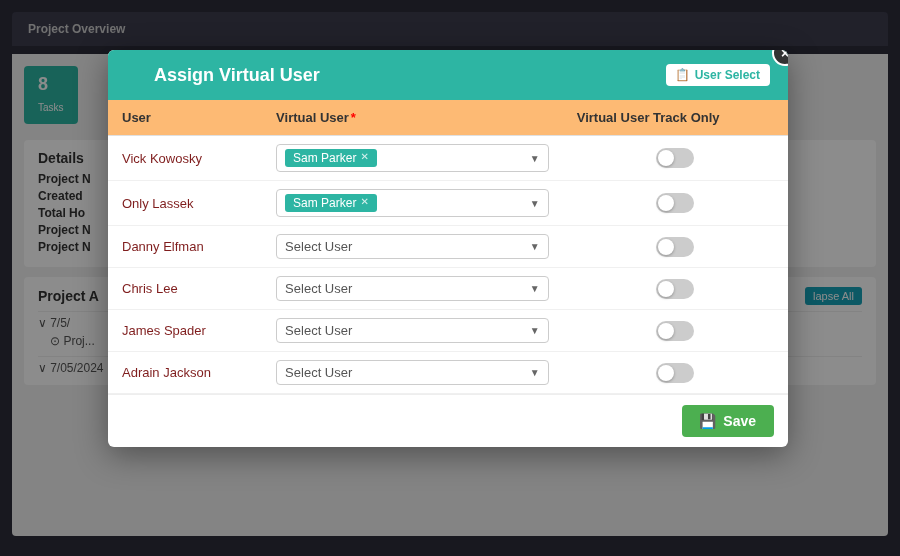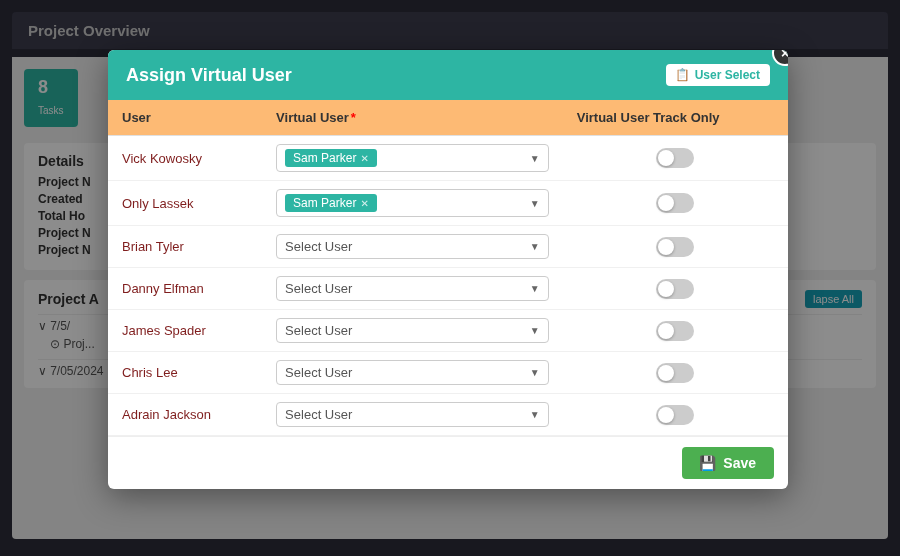--- a/index.html
+++ b/index.html
@@ -18,21 +18,21 @@
       position: absolute;
       inset: 0;
       background: #2d2d3a;
       padding: 12px;
     }
 
     .bg-header {
       background: #3c3c4e;
       color: #ccc;
       padding: 10px 16px;
-      font-size: 15px;
+      font-size: 12px;
       font-weight: 600;
       border-radius: 4px 4px 0 0;
       margin-bottom: 8px;
     }
 
     .bg-body {
       background: #f0f0f0;
       border-radius: 0 0 4px 4px;
       padding: 12px;
       height: calc(100% - 50px);
@@ -135,20 +135,21 @@
       padding: 14px 18px;
       display: flex;
       align-items: center;
       justify-content: space-between;
     }
 
     .modal-title {
       font-size: 18px;
       font-weight: 700;
       color: white;
+      margin-left: 28px;
     }
 
     .modal-header-right {
       display: flex;
       align-items: center;
       gap: 10px;
     }
 
     .user-guide-btn {
       background: white;
@@ -245,21 +246,21 @@
       flex: 1;
     }
 
     .tag-badge {
       background: #2db5a3;
       color: white;
       padding: 2px 8px;
       border-radius: 3px;
       font-size: 12px;
       display: flex;
-      align-items: center;
+      align-items: flex-start;
       gap: 4px;
     }
 
     .tag-badge .tag-close {
       font-size: 10px;
       cursor: pointer;
       opacity: 0.8;
     }
 
     .select-placeholder {
@@ -421,75 +422,57 @@
           </td>
           <td>
             <div class="toggle-wrapper">
               <div class="toggle">
                 <div class="toggle-knob"></div>
               </div>
             </div>
           </td>
         </tr>
         <tr>
-          <td class="user-name">Brian Tyler</td>
+          <td class="user-name">Danny Elfman</td>
           <td>
             <div class="tag-select-wrapper">
               <div class="tag-select-inner">
                 <span class="select-placeholder">Select User</span>
               </div>
               <span class="chevron-down">▼</span>
             </div>
           </td>
           <td>
             <div class="toggle-wrapper">
               <div class="toggle">
                 <div class="toggle-knob"></div>
               </div>
             </div>
           </td>
         </tr>
         <tr>
-          <td class="user-name">Danny Elfman</td>
+          <td class="user-name">Chris Lee</td>
           <td>
             <div class="tag-select-wrapper">
               <div class="tag-select-inner">
                 <span class="select-placeholder">Select User</span>
               </div>
               <span class="chevron-down">▼</span>
             </div>
           </td>
           <td>
             <div class="toggle-wrapper">
               <div class="toggle">
                 <div class="toggle-knob"></div>
               </div>
             </div>
           </td>
         </tr>
         <tr>
           <td class="user-name">James Spader</td>
-          <td>
-            <div class="tag-select-wrapper">
-              <div class="tag-select-inner">
-                <span class="select-placeholder">Select User</span>
-              </div>
-              <span class="chevron-down">▼</span>
-            </div>
-          </td>
-          <td>
-            <div class="toggle-wrapper">
-              <div class="toggle">
-                <div class="toggle-knob"></div>
-              </div>
-            </div>
-          </td>
-        </tr>
-        <tr>
-          <td class="user-name">Chris Lee</td>
           <td>
             <div class="tag-select-wrapper">
               <div class="tag-select-inner">
                 <span class="select-placeholder">Select User</span>
               </div>
               <span class="chevron-down">▼</span>
             </div>
           </td>
           <td>
             <div class="toggle-wrapper">

